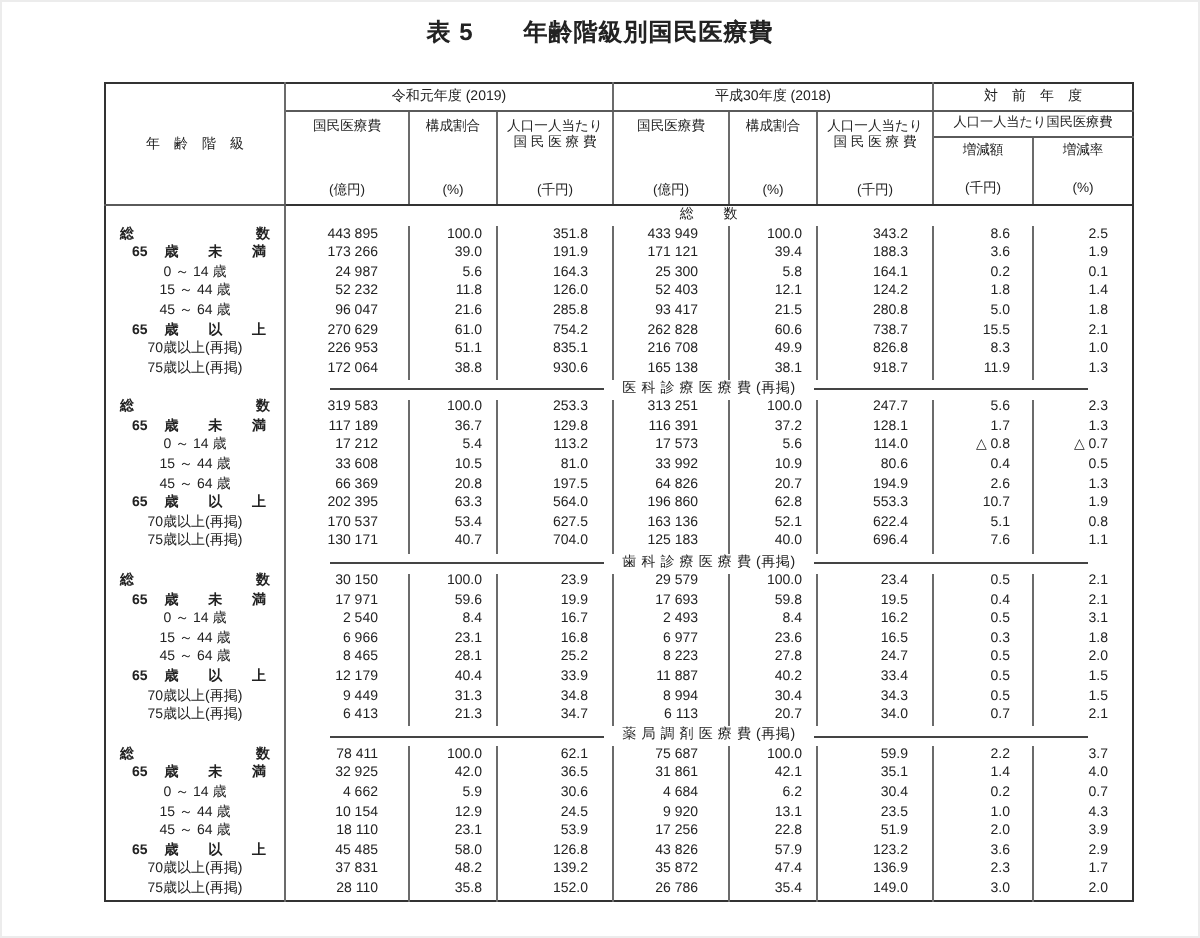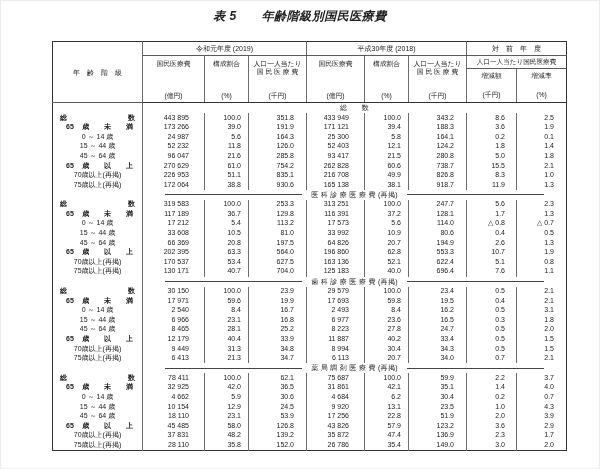--- a/index.html
+++ b/index.html
@@ -4,21 +4,21 @@
 <style>
   html,body{margin:0;padding:0;}
   body{
     width:600px;height:469px;position:relative;background:#ffffff;
     font-family:"Liberation Sans","DejaVu Sans",sans-serif;color:#222;
     overflow:hidden;
   }
   .frame{position:absolute;inset:0;border:1px solid #ececec;pointer-events:none;}
   .doc-title{
     position:absolute;top:8px;left:0;width:100%;text-align:center;
-    font-size:12px;font-weight:bold;letter-spacing:.5px;white-space:pre;font-style:italic;
+    font-size:12px;font-weight:bold;letter-spacing:.5px;white-space:pre;
   }
   table.main{
     position:absolute;left:52px;top:41px;width:514px;
     border-collapse:collapse;table-layout:fixed;
     border:1.4px solid #333;
   }
   th,td{padding:0;font-size:7px;color:#222;font-weight:normal;
     border-right:0.8px solid #6b6b6b;vertical-align:middle;}
   tr th:last-child,tr td:last-child{border-right:none;}
 

